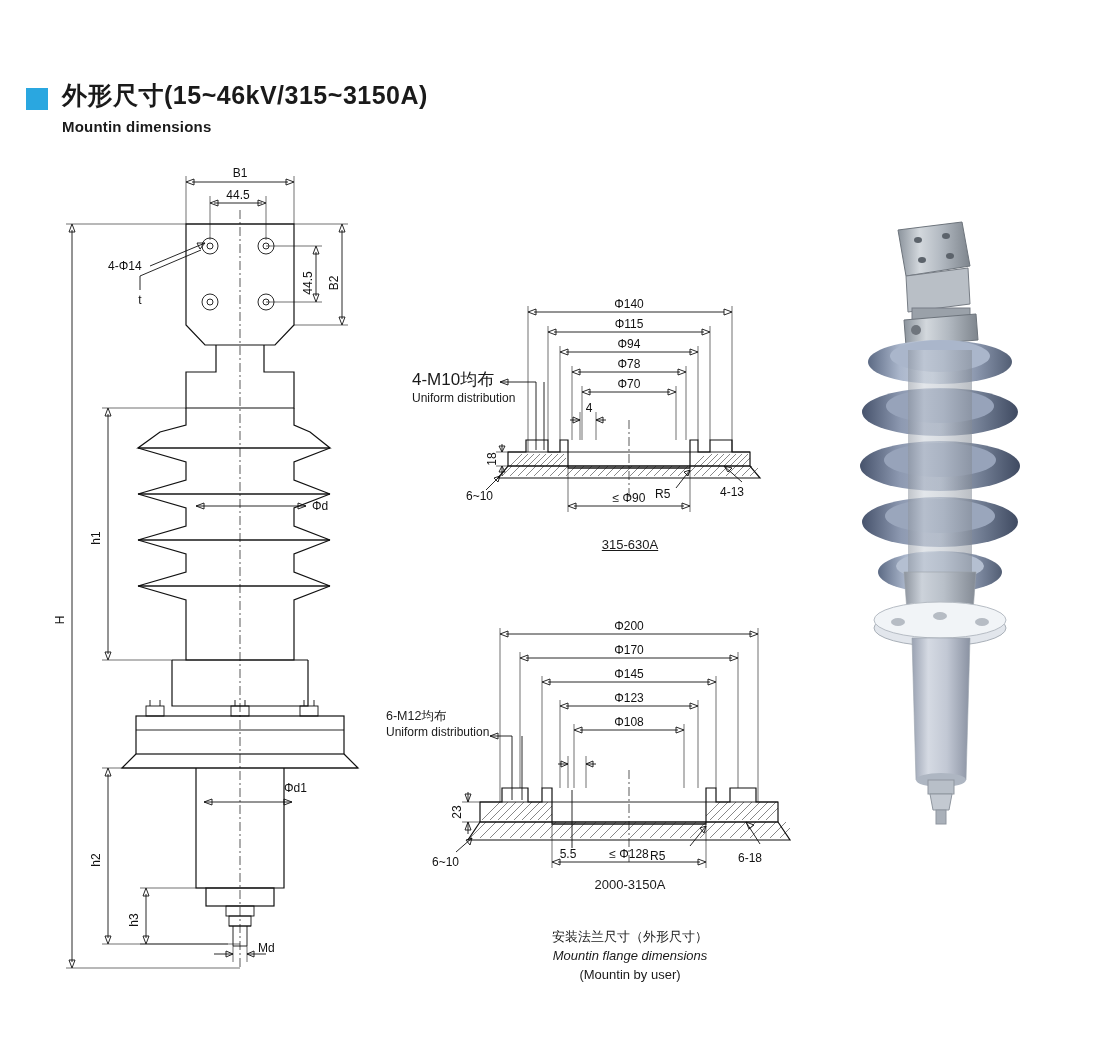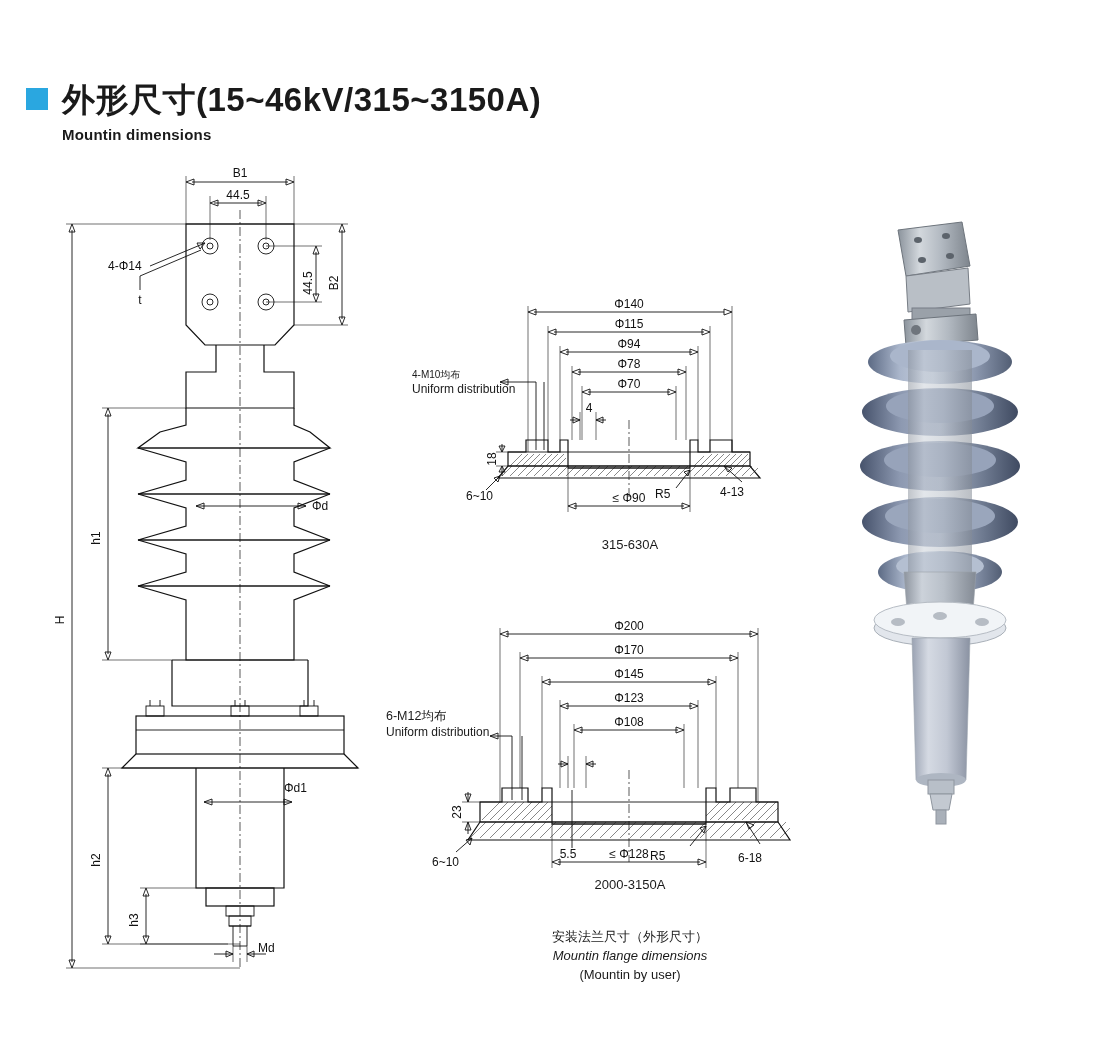--- a/index.html
+++ b/index.html
@@ -29,21 +29,21 @@
   }
   .header-marker {
     width: 22px;
     height: 22px;
     background: #2aa7e0;
     margin-top: 6px;
     margin-right: 14px;
     flex: none;
   }
   .header-text .title-cn {
-    font-size: 33px;
+    font-size: 25px;
     font-weight: bold;
     letter-spacing: 0.5px;
     line-height: 1.1;
     white-space: nowrap;
   }
   .header-text .title-en {
     font-size: 15px;
     font-weight: bold;
     margin-top: 8px;
     letter-spacing: 0.2px;
@@ -385,25 +385,25 @@
       <path class="thin" d="M706 862 L698 859 L698 865 Z" fill="#111"></path>
       <text x="629" y="858" text-anchor="middle">≤ Φ128</text>
 
       <path class="thin" d="M490 736 L512 736 L512 800"></path>
       <path class="thin" d="M490 736 L498 733 L498 739 Z" fill="#111"></path>
       <path class="thin" d="M522 736 L522 800"></path>
     </g>
   </svg>
 
   <div class="caption" style="left:412px; top:368px; text-align:left;">
-    <div style="font-size:10px;">4-M10均布</div>
+    <div style="font-size:17px;">4-M10均布</div>
     <div style="font-size:12px;">Uniform distribution</div>
   </div>
 
-  <div class="caption" style="left:580px; top:537px; width:100px;">315-630A</div>
+  <div class="caption" style="left:580px; top:537px; width:100px;text-decoration:underline;">315-630A</div>
 
   <div class="caption" style="left:386px; top:708px; text-align:left;">
     <div style="font-size:12.5px;">6-M12均布</div>
     <div style="font-size:12px;">Uniform distribution</div>
   </div>
 
   <div class="caption" style="left:570px; top:877px; width:120px;">2000-3150A</div>
 
   <div class="caption" style="left:500px; top:928px; width:260px; line-height:1.45;">
     <div style="font-size:13px;">安装法兰尺寸（外形尺寸）</div>

